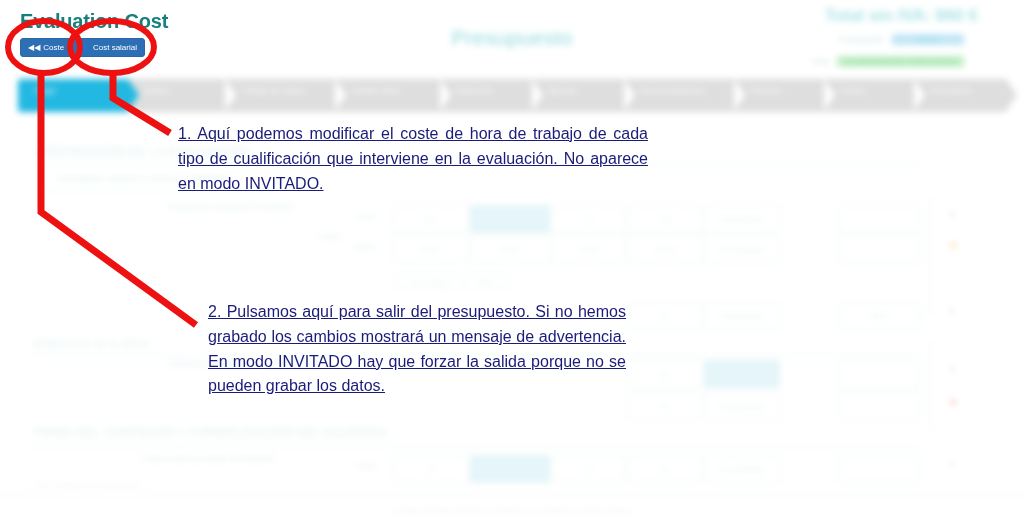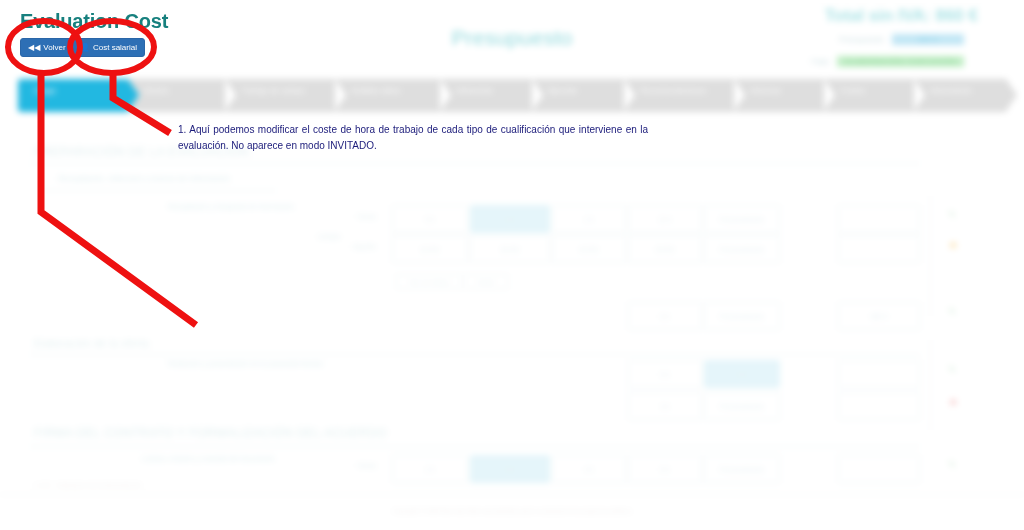--- a/index.html
+++ b/index.html
@@ -103,22 +103,22 @@
     position:absolute;top:38px;height:19px;box-sizing:border-box;
     background:#2d6fb5;color:#ffffff;border:1px solid #2a66a8;border-radius:3px;
     font-size:8px;display:flex;align-items:center;gap:3px;
     padding:0 7px;white-space:nowrap;
   }
   #btn-volver{left:20px;}
   #btn-coste{left:72px;}
   .btn .gl{font-size:8px;line-height:1;}
 
   .callout{
-    position:absolute;color:#1b1b7a;font-size:10px;line-height:1.55;
-    text-align:justify;text-align-last:left;font-weight:500;
+    position:absolute;color:#1b1b7a;font-size:16px;line-height:1.55;
+    text-align:justify;text-align-last:left;font-weight:500;text-decoration:underline;
   }
   #callout-1{left:178px;top:122px;width:470px;}
   #callout-2{left:208px;top:300px;width:418px;}
 
   svg#ann{position:absolute;left:0;top:0;width:1024px;height:530px;overflow:visible;}
 </style>
 </head>
 <body>
 
 <div id="app-underlay">
@@ -219,30 +219,31 @@
     <div class="footer-txt" style="top:508px;">Copyright © 2020 Este sitio Web está diseñado para la evaluación de programas públicos</div>
   </div>
 </div>
 
 <div id="overlay">
 
   <div class="app-title">Evaluation Cost</div>
 
   <div class="btn" id="btn-volver">
     <span class="gl">◀◀</span>
-    <span>Volver</span>
+    <span>Coste</span>
   </div>
 
   <div class="btn" id="btn-coste">
     <span class="gl">👤</span>
     <span>Cost salarial</span>
   </div>
 
   <div class="callout" id="callout-1">1. Aquí podemos modificar el coste de hora de trabajo de cada tipo de cualificación que interviene en la evaluación. No aparece en modo INVITADO.</div>
 
+  <div class="callout" id="callout-2">2. Pulsamos aquí para salir del presupuesto. Si no hemos grabado los cambios mostrará un mensaje de advertencia. En modo INVITADO hay que forzar la salida porque no se pueden grabar los datos.</div>
 
   <svg id="ann" viewBox="0 0 1024 530">
 
     <ellipse cx="44" cy="47" rx="36" ry="26" fill="none" stroke="#ee1111" stroke-width="6"></ellipse>
 
     <ellipse cx="112" cy="47" rx="42" ry="26" fill="none" stroke="#ee1111" stroke-width="6"></ellipse>
 
     <path d="M113,74 L113,98 L170,133" fill="none" stroke="#ee1111" stroke-width="7" stroke-linecap="butt" stroke-linejoin="miter"></path>
 
     <path d="M41,74 L41,212 L196,325" fill="none" stroke="#ee1111" stroke-width="7" stroke-linecap="butt" stroke-linejoin="miter"></path>

